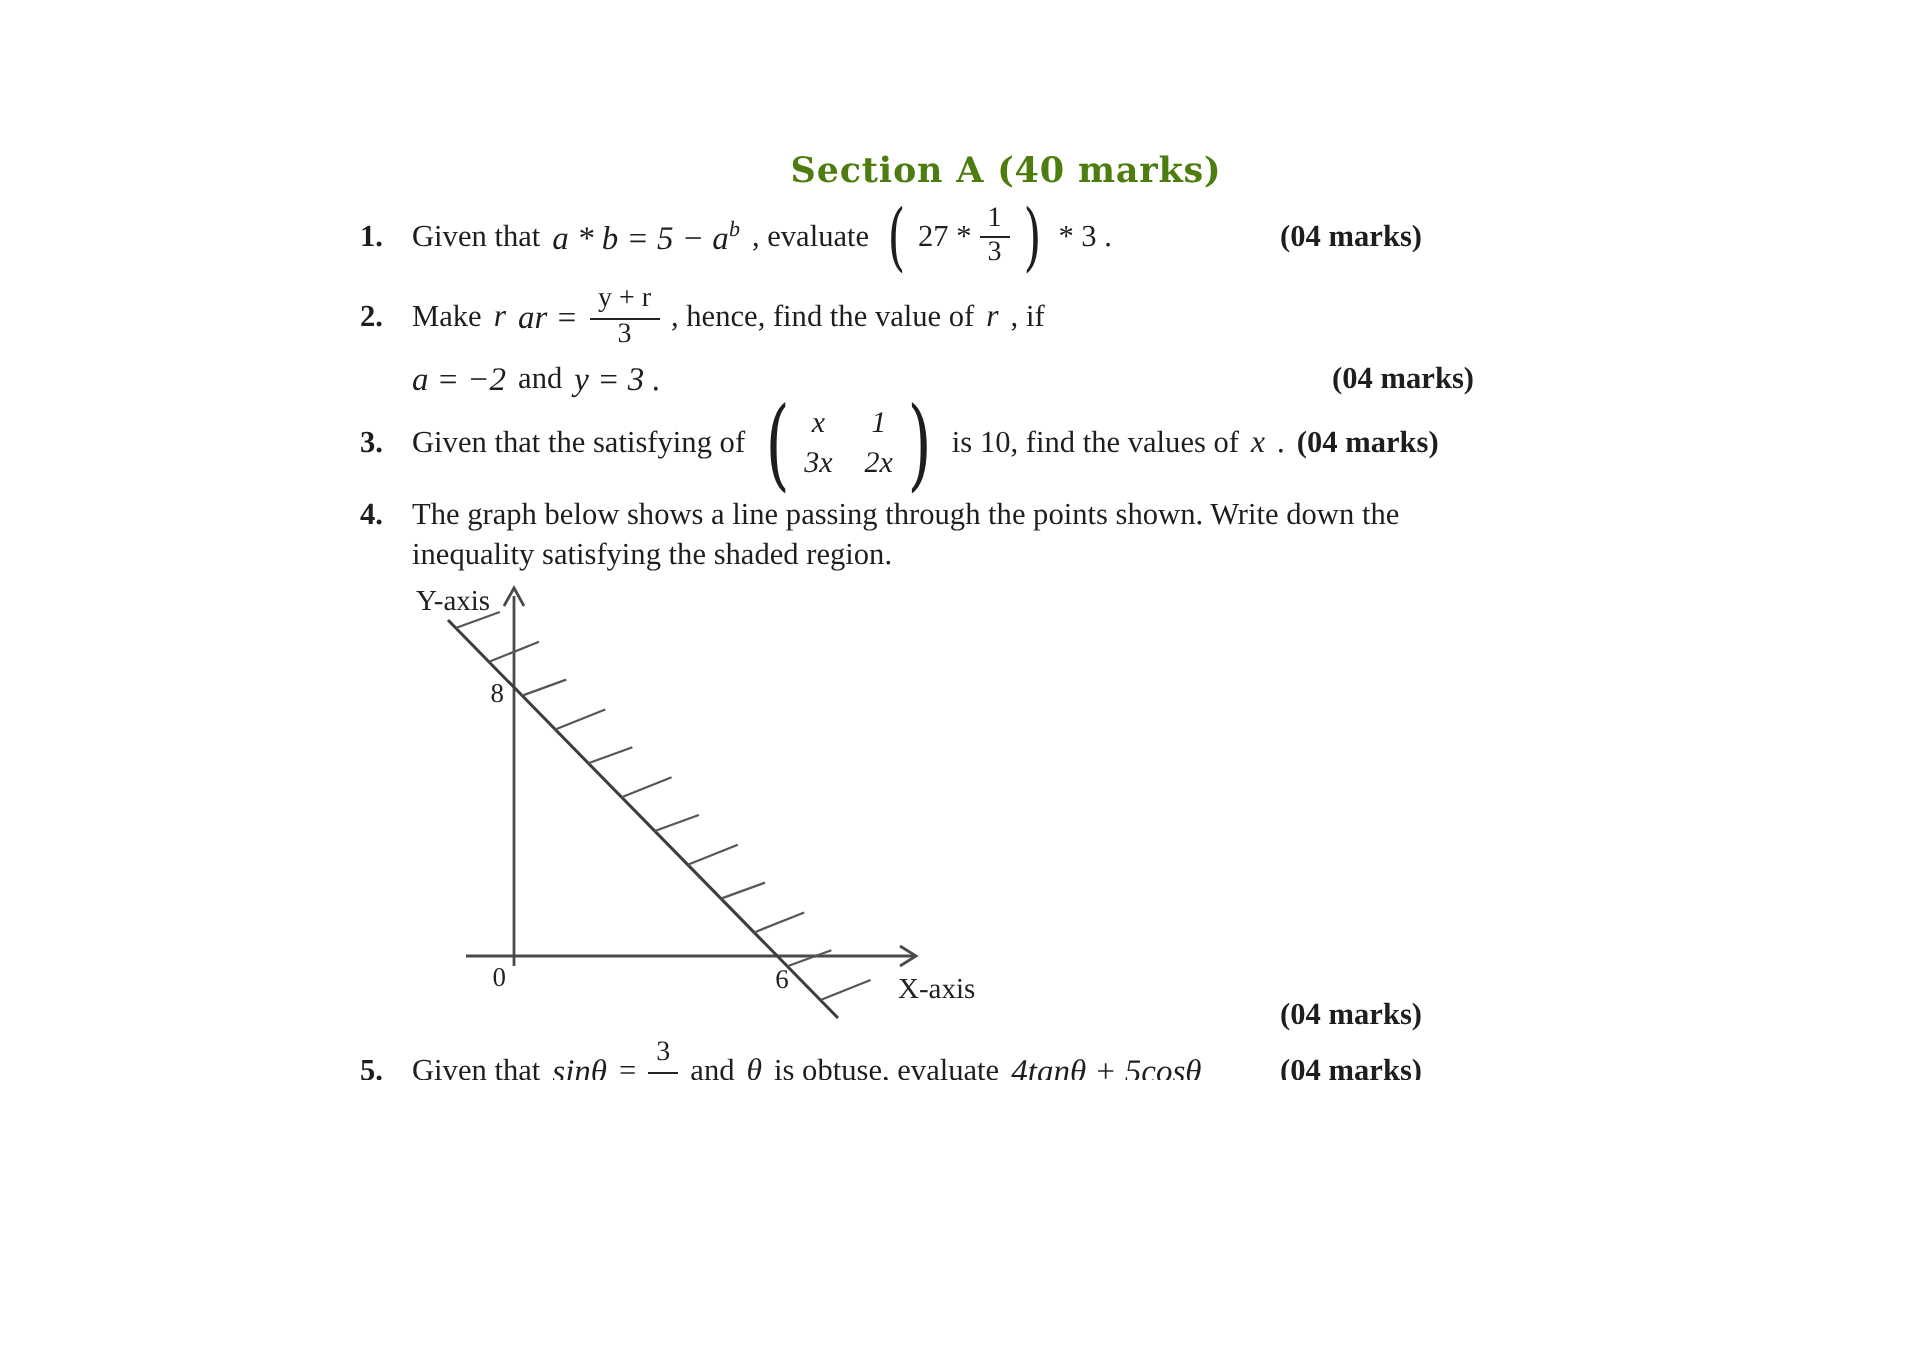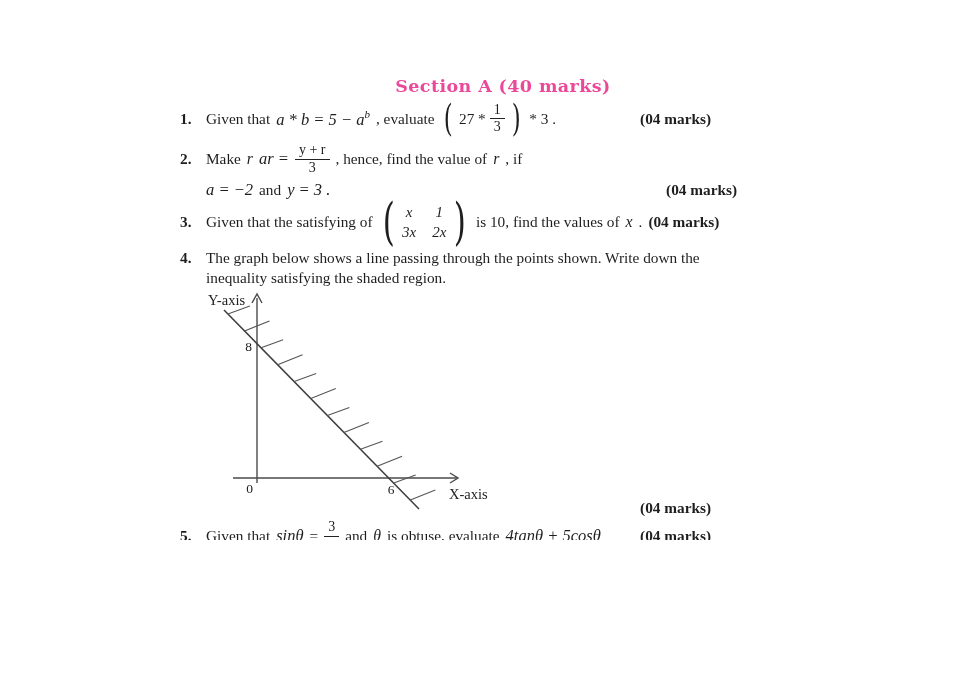--- a/index.html
+++ b/index.html
@@ -2,21 +2,21 @@
 <html><head>
 <meta charset="utf-8">
 <style>
   html,body { margin:0; padding:0; background:#fff; }
   .page {
     position:relative; width:958px; height:682px; background:#ffffff;
     font-family:"Liberation Serif", serif; color:#1e1e1e; overflow:hidden;
   }
   .title {
     position:absolute; top:76px; left:0; right:0; text-align:center;
-    font-size:17.5px; font-weight:bold; letter-spacing:.4px; color:#ec4899;
+    font-size:17.5px; font-weight:bold; letter-spacing:.4px; color:#4d7c0f;
     font-family:"DejaVu Serif", serif;
     margin-left:48px;
   }
   .q-row {
     position:absolute; left:180px; width:531px;
     display:flex; align-items:center; column-gap:6px; white-space:nowrap;
     font-size:15.3px;
   }
   .qnum { font-weight:bold; width:20px; flex:none; }
   .indent { padding-left:26px; }

